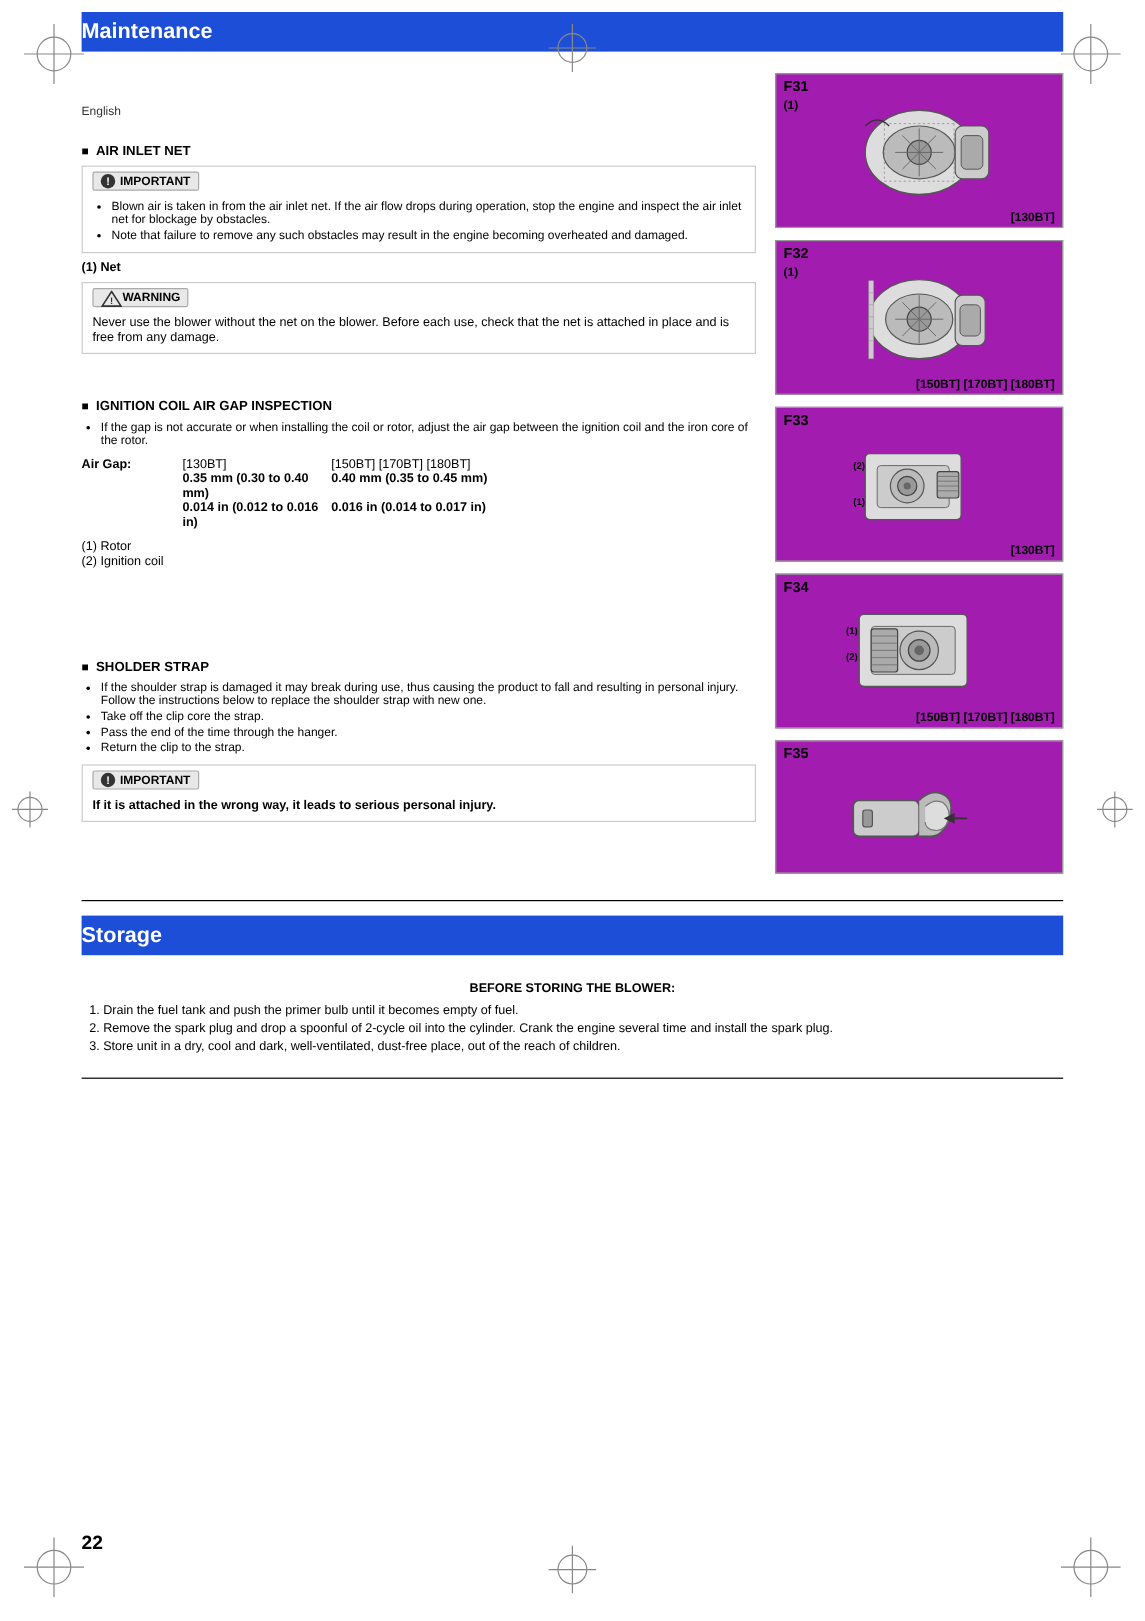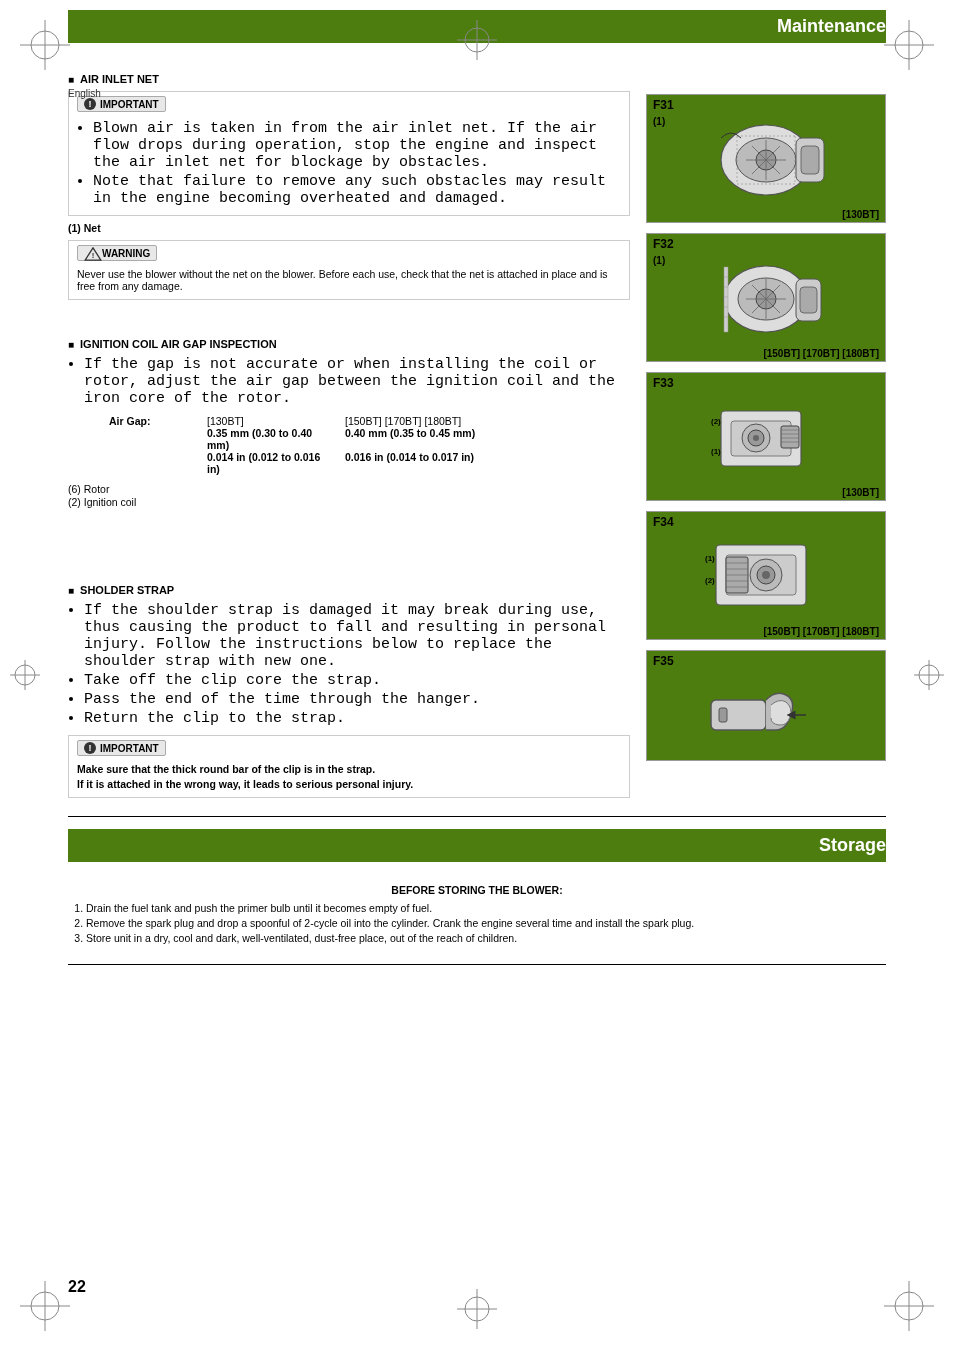--- a/index.html
+++ b/index.html
@@ -30,23 +30,23 @@
     .language-label {
       position: absolute;
       top: 88px;
       left: 68px;
       font-size: 10px;
       color: #333;
     }
 
     
     .section-header {
-      background: #4d7c0f;
+      background: #1d4ed8;
       color: #fff;
-      text-align: right;
+      text-align: left;
       font-size: 18px;
       font-weight: bold;
       padding: 6px 0;
       margin: 0 68px;
     }
 
     
     .main-content {
       margin: 0 68px;
       padding-top: 10px;
@@ -140,42 +140,40 @@
       display: inline-block;
     }
 
     .bullet-list {
       list-style: disc;
       padding-left: 16px;
       margin: 4px 0;
     }
     .bullet-list li {
       margin-bottom: 2px;
-      font-size: 15px;
-      font-family: Liberation Mono, monospace;
+      font-size: 10px;
     }
 
     .bold-text { font-weight: bold; }
 
     
     .net-label {
       font-size: 10.5px;
       margin: 2px 0 4px 0;
       font-weight: bold;
     }
 
     
     .air-gap-table {
       font-size: 10.5px;
       margin: 8px 0;
     }
     .air-gap-table .row {
       display: flex;
-      gap: 18px;
-      margin-left: 41px;
+      gap: 4px;
     }
     .air-gap-table .col-label {
       width: 80px;
       font-weight: bold;
       vertical-align: top;
     }
     .air-gap-table .col-bt {
       width: 120px;
     }
     .air-gap-table .col-bt2 {
@@ -186,21 +184,21 @@
       font-size: 10.5px;
       margin: 4px 0;
     }
     .coil-labels div { margin-bottom: 1px; }
 
     
     .figure-box {
       border: 1px solid #999;
       margin-bottom: 10px;
       position: relative;
-      background: #4d7c0f;
+      background: #a21caf;
     }
     .figure-label {
       font-weight: bold;
       font-size: 12px;
       padding: 3px 6px 2px 6px;
     }
     .figure-content {
       display: flex;
       align-items: center;
       justify-content: center;
@@ -422,41 +420,40 @@
           <div class="col-bt2 bold-text">0.40 mm (0.35 to 0.45 mm)</div>
         </div>
         <div class="row">
           <div class="col-label"></div>
           <div class="col-bt bold-text">0.014 in (0.012 to 0.016 in)</div>
           <div class="col-bt2 bold-text">0.016 in (0.014 to 0.017 in)</div>
         </div>
       </div>
 
       <div class="coil-labels">
-        <div>(6) Rotor</div>
+        <div>(1) Rotor</div>
         <div>(2) Ignition coil</div>
       </div>
 
       <div style="height: 60px;"></div>
 
       <div class="section-title">SHOLDER STRAP</div>
 
       <ul class="bullet-list">
         <li>If the shoulder strap is damaged it may break during use, thus causing the product to fall and resulting in personal injury. Follow the instructions below to replace the shoulder strap with new one.</li>
         <li>Take off the clip core the strap.</li>
         <li>Pass the end of the time through the hanger.</li>
         <li>Return the clip to the strap.</li>
       </ul>
 
       <div class="important-box" style="margin-top:8px;">
         <div class="important-label">
           <span class="icon-circle">!</span>
           <span>IMPORTANT</span>
         </div>
-        <div class="important-text-bold">Make sure that the thick round bar of the clip is in the strap.</div>
         <div class="important-text-bold">If it is attached in the wrong way, it leads to serious personal injury.</div>
       </div>
 
     </div>
 
     <div class="right-col">
 
       <div class="figure-box">
         <div class="figure-label">F31</div>
         <div style="position:relative;">

